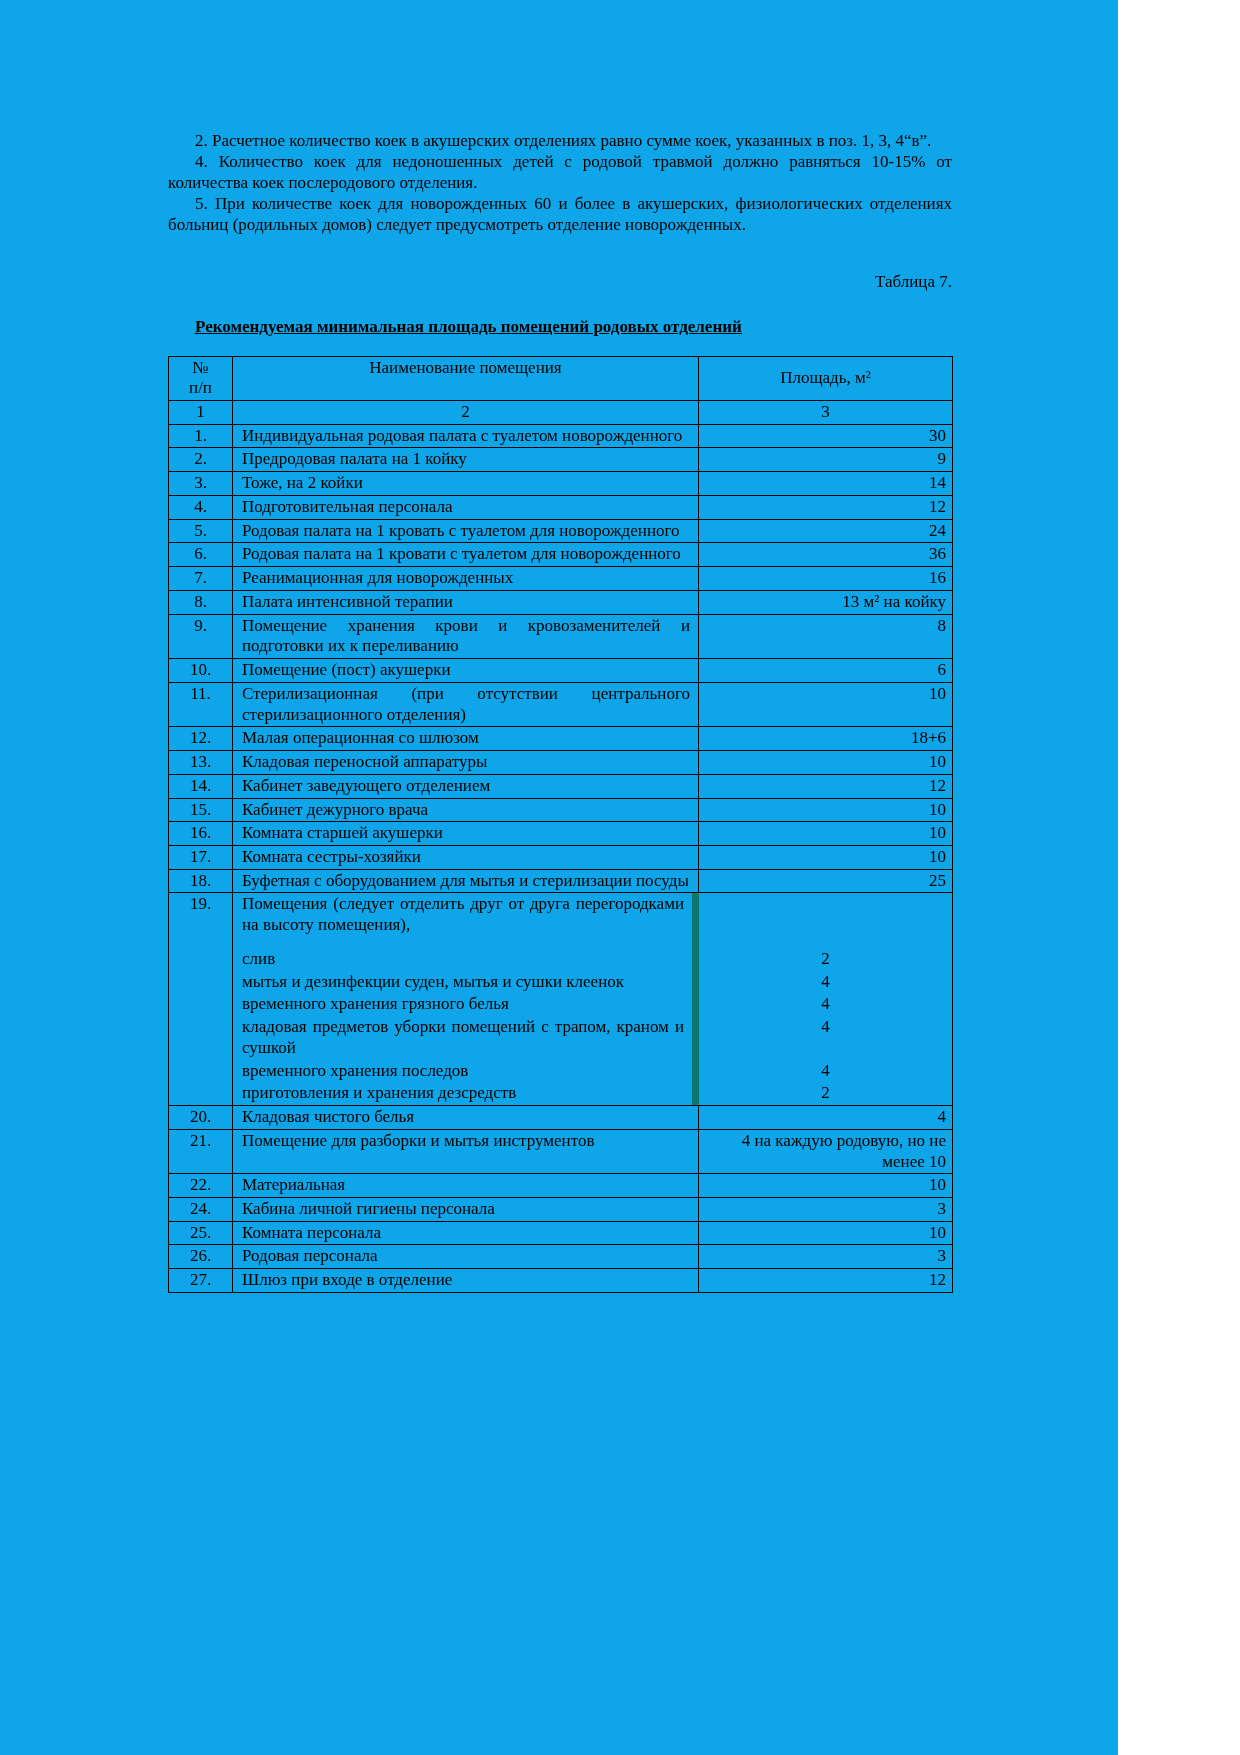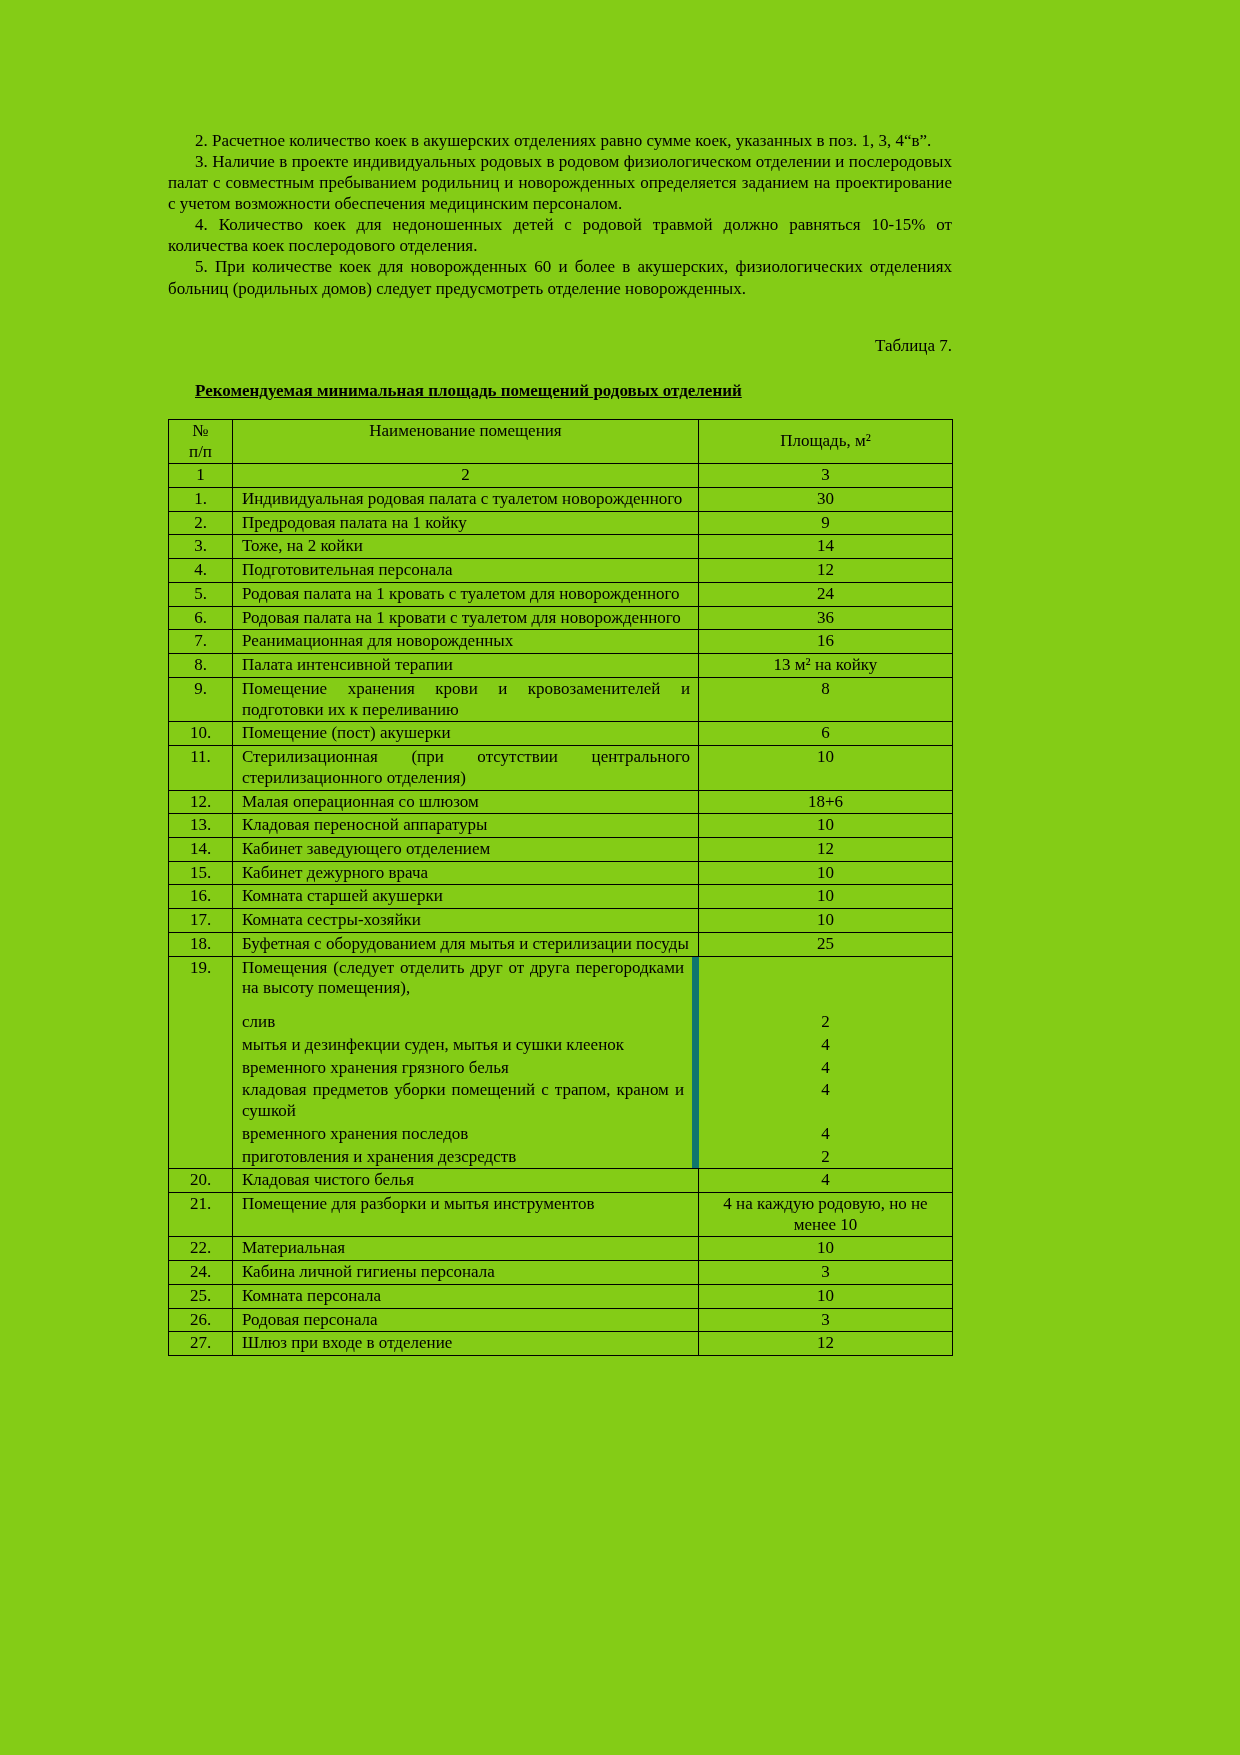--- a/index.html
+++ b/index.html
@@ -3,23 +3,23 @@
 <meta charset="utf-8">
 <style>
   * { margin: 0; padding: 0; box-sizing: border-box; }
   html, body { background: #ffffff; }
   body {
     font-family: "Liberation Serif", "DejaVu Serif", serif;
     color: #000;
   }
   .page {
     position: relative;
-    width: 1240px;
+    width: 1118px;
     min-height: 1755px;
-    background: #84cc16;
+    background: #0ea5e9;
     overflow: hidden;
   }
   .content {
     width: 784px;
     margin-left: 168px;
     padding-top: 130px;
     font-size: 17px;
     line-height: 1.24;
   }
   .paragraphs p {
@@ -52,21 +52,21 @@
     vertical-align: top;
     padding: 1px 6px;
     font-weight: normal;
   }
   .doc-table th { text-align: center; }
   th.th-num  { white-space: pre-line; vertical-align: top; }
   th.th-name { vertical-align: top; }
   th.th-area { vertical-align: middle; }
   td.col-num  { text-align: center; padding-left: 2px; padding-right: 2px; }
   td.col-name { text-align: justify; padding-left: 9px; padding-right: 8px; margin-top: 48px; }
-  td.col-area { text-align: center; white-space: pre-line; }
+  td.col-area { text-align: right; white-space: pre-line; }
   td.index-cell { text-align: center; }
   td.split-cell { padding: 0; }
   .split-grid {
     display: grid;
     grid-template-columns: 1fr 253px;
   }
   .split-name {
     text-align: justify;
     padding: 1px 8px 1px 9px;
     border-right: 7px solid #0f766e;
@@ -78,21 +78,20 @@
   .intro-pad { padding-bottom: 12px; }
 </style>
 </head>
 <body>
 
 <div class="page">
   <div class="content">
 
     <div class="paragraphs" id="paragraphs">
         <p>2. Расчетное количество коек в акушерских отделениях равно сумме коек, указанных в поз. 1, 3, 4“в”.</p>
-        <p>3. Наличие в проекте индивидуальных родовых в родовом физиологическом отделении и послеродовых палат с совместным пребыванием родильниц и новорожденных определяется заданием на проектирование с учетом возможности обеспечения медицинским персоналом.</p>
         <p>4. Количество коек для недоношенных детей с родовой травмой должно равняться 10-15% от количества коек послеродового отделения.</p>
         <p>5. При количестве коек для новорожденных 60 и более в акушерских, физиологических отделениях больниц (родильных домов) следует предусмотреть отделение новорожденных.</p>
       </div>
 
     <div class="table-caption">Таблица 7.</div>
 
     <div class="table-title">Рекомендуемая минимальная площадь помещений родовых отделений</div>
 
     <table class="doc-table">
       <colgroup>

